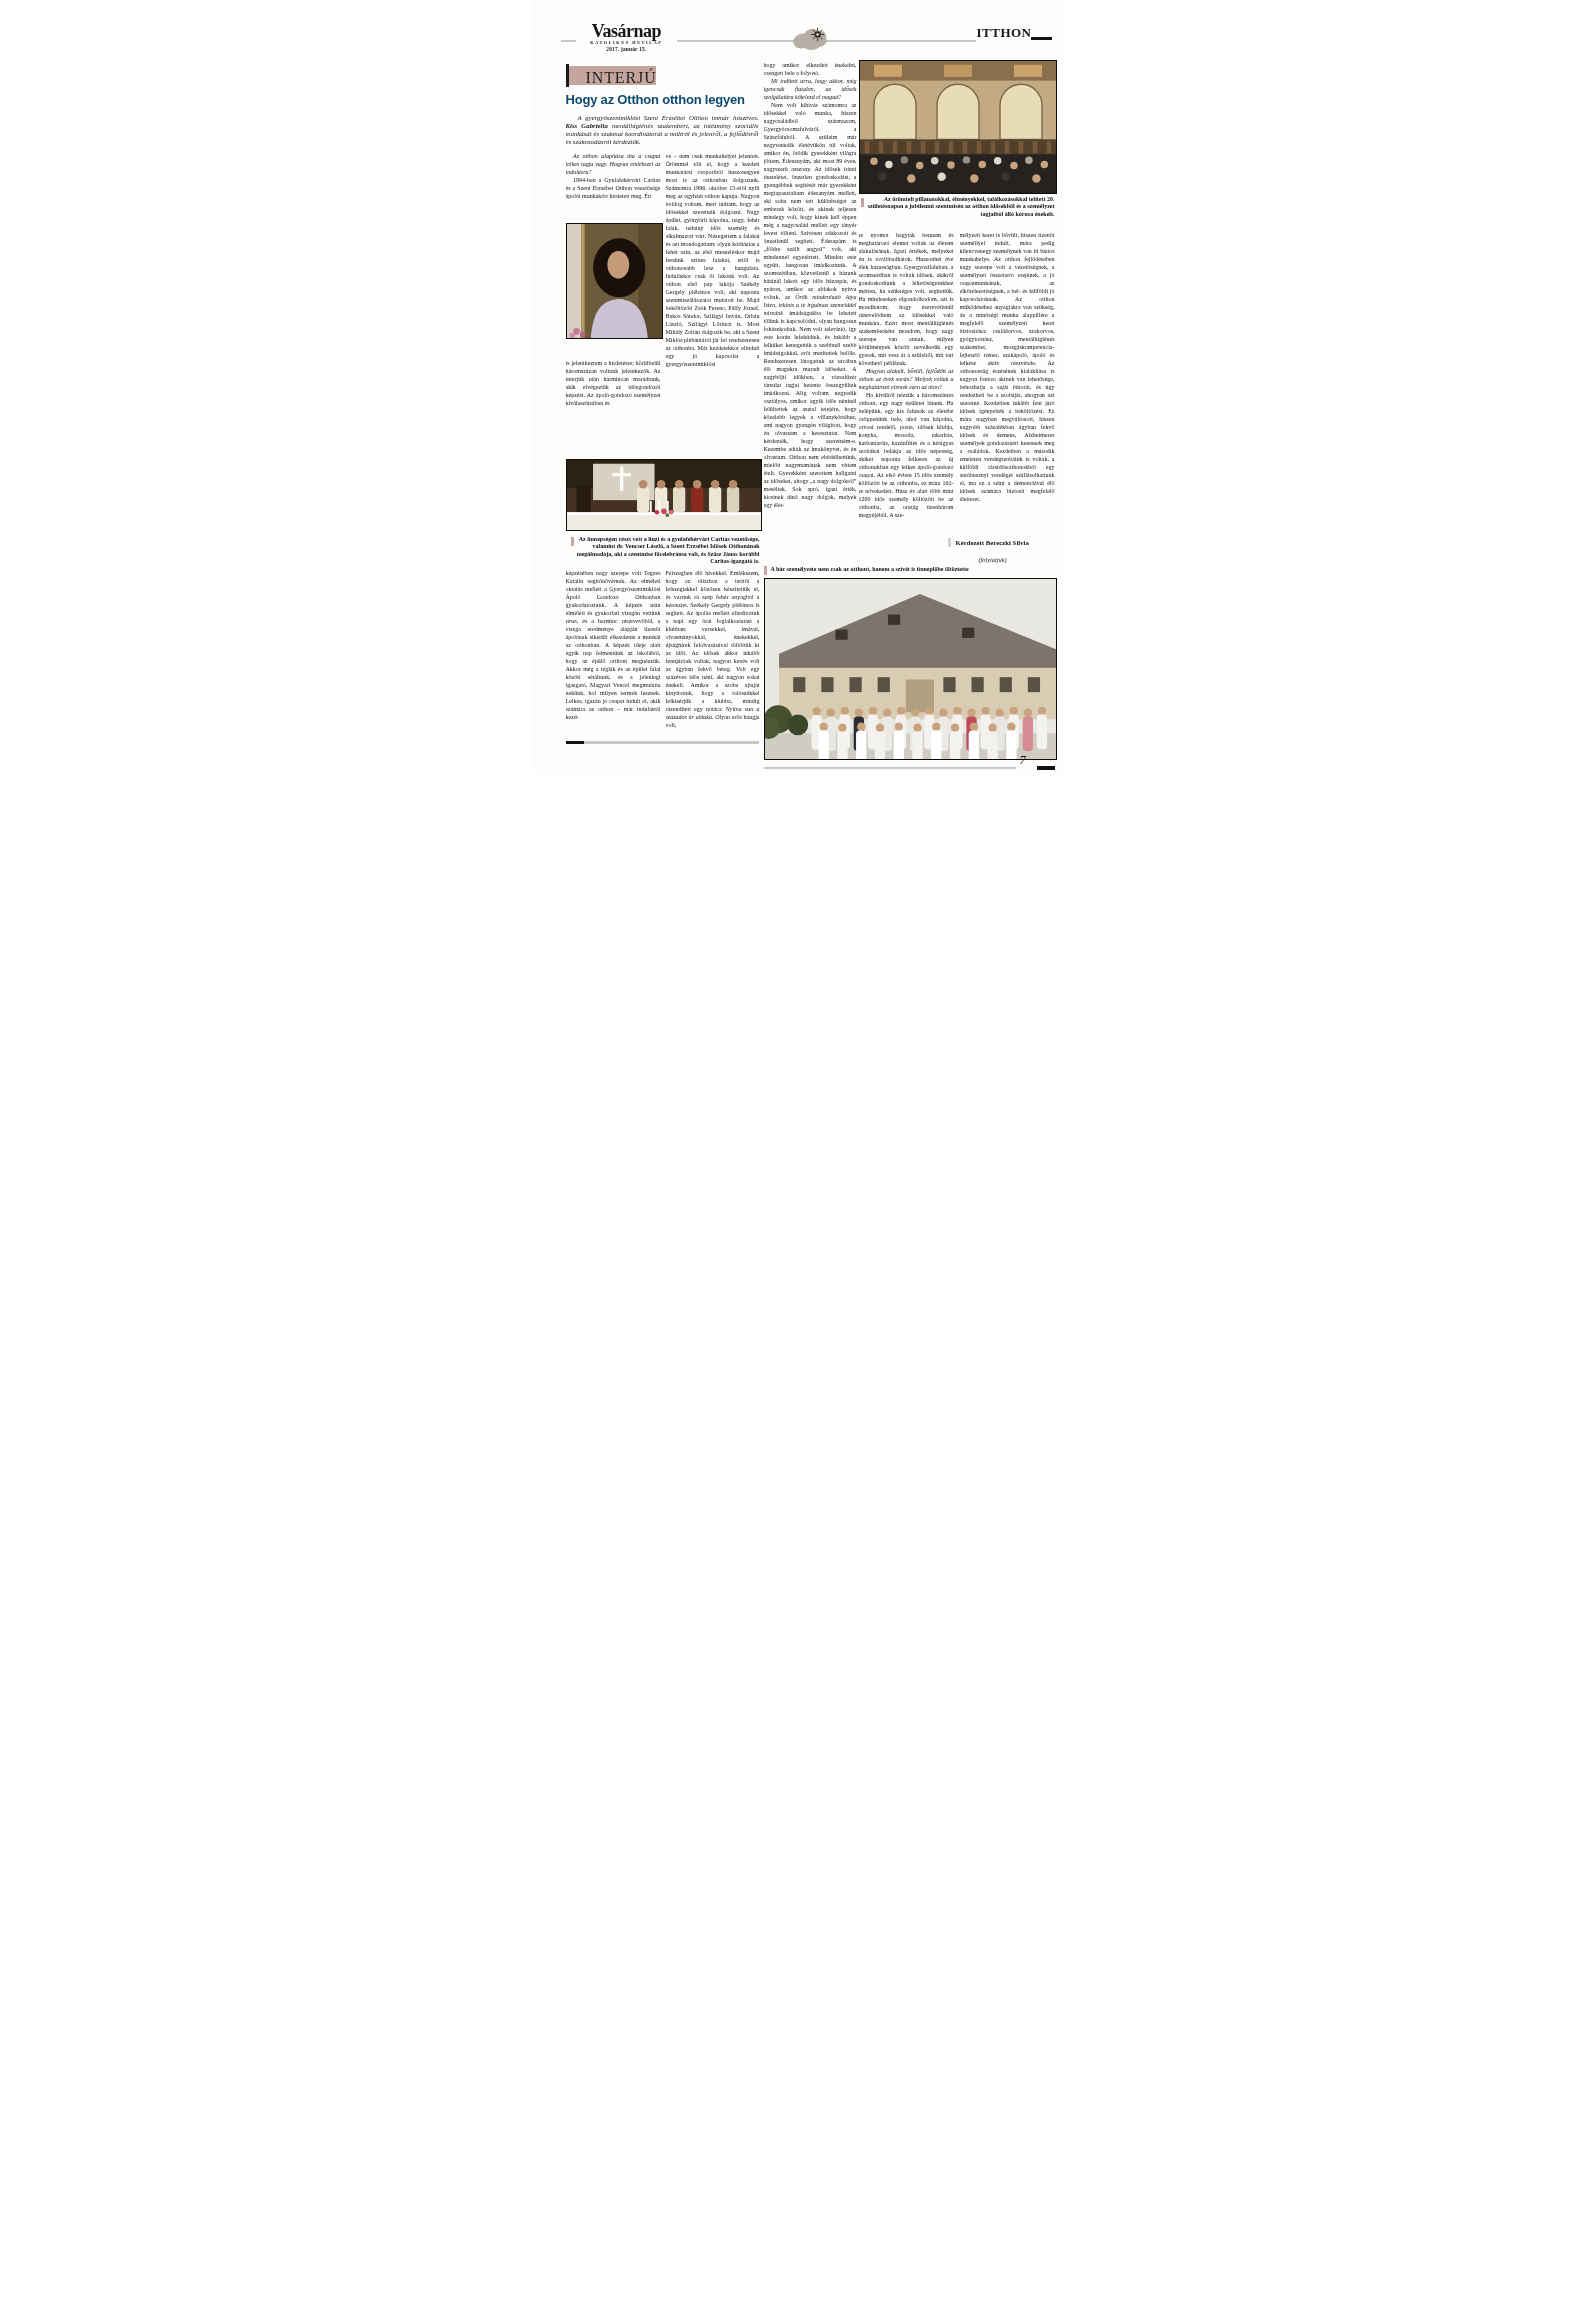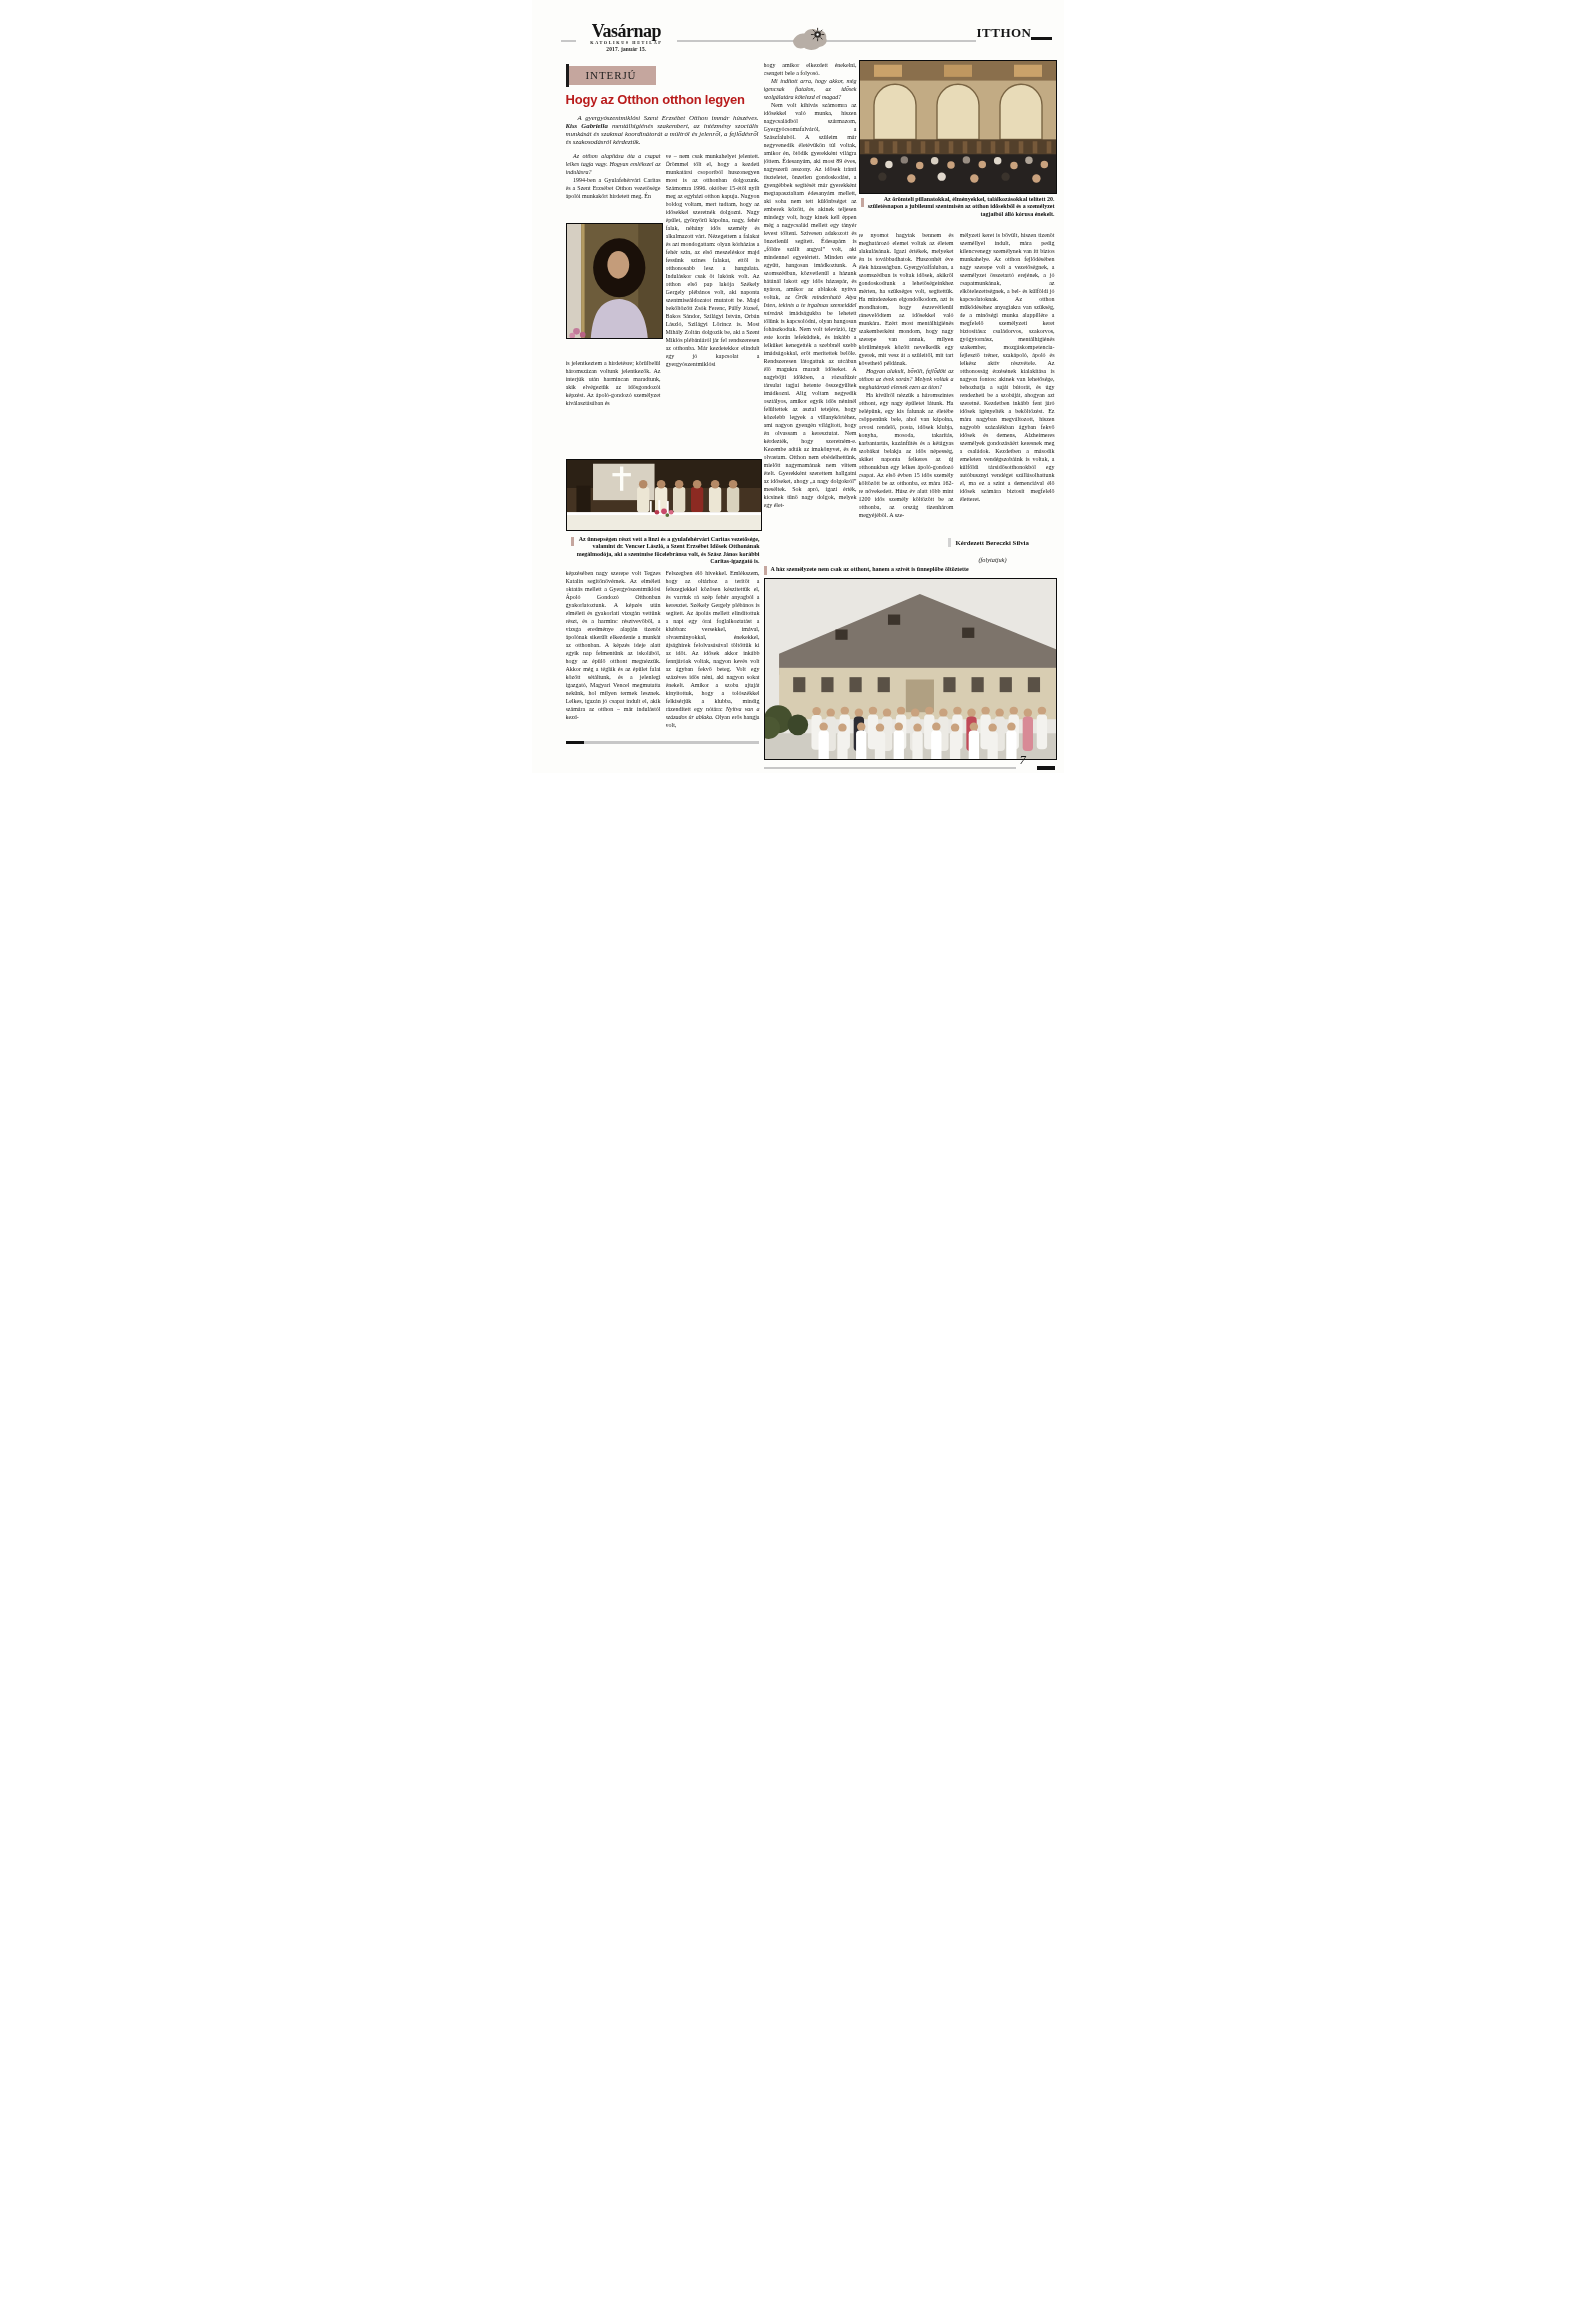--- a/index.html
+++ b/index.html
@@ -10,24 +10,24 @@
   .masthead{position:absolute;left:44px;top:22.4px;width:98px;text-align:center;background:#fdfdfb;z-index:2;padding:0 1.9px;}
   .masthead .mtitle{font-weight:bold;font-size:18px;line-height:18.7px;letter-spacing:-0.5px;}
   .masthead .msub{font-weight:bold;font-size:4.2px;letter-spacing:1.6px;margin-top:-1.4px;}
   .masthead .mdate{font-weight:bold;font-size:5.4px;margin-top:1.4px;letter-spacing:0.2px;}
   .itthon{position:absolute;left:445px;top:25px;width:54px;font-size:13px;letter-spacing:0.5px;font-weight:600;z-index:2;}
   .itthon-bar{position:absolute;left:499px;top:37px;width:21px;height:3.3px;background:#141414;z-index:2;}
   .mapwrap{position:absolute;left:258px;top:25px;width:40px;height:28px;z-index:2;}
   
   .rubric-bar{position:absolute;left:34px;top:64px;width:3.3px;height:23px;background:#1b1b1b;}
   .rubric-box{position:absolute;left:37px;top:66px;width:87px;height:19px;background:#c5a69e;}
-  .rubric-box span{display:block;padding:3.3px 0 0 17px;font-size:11px;letter-spacing:0.9px;color:#1e1e1e;}
+  .rubric-box span{display:block;padding:3.3px 0 0 17px;font-size:16px;letter-spacing:0.9px;color:#1e1e1e;}
   
   .title{position:absolute;left:34px;top:92px;width:206px;font-family:"Liberation Sans","DejaVu Sans",sans-serif;
-         font-weight:bold;font-size:13px;letter-spacing:-0.2px;color:#b91c1c;}
+         font-weight:bold;font-size:13px;letter-spacing:-0.2px;color:#0c4a6e;}
   .lead{position:absolute;left:34px;top:114px;width:193px;height:38px;font-style:italic;font-size:6.8px;
         line-height:8px;text-align:justify;text-indent:12px;overflow:hidden;}
   
   .col{position:absolute;overflow:hidden;}
   .body{margin:0;font-size:6px;line-height:8px;text-align:justify;hyphens:auto;-webkit-hyphens:auto;}
   .body.ind{text-indent:7.5px;}
   .body.q{font-style:italic;}
   
   .photo{position:absolute;border:0.9px solid #0d0d0d;background:#555;overflow:hidden;}
   .photo svg{display:block;width:100%;height:100%;}

